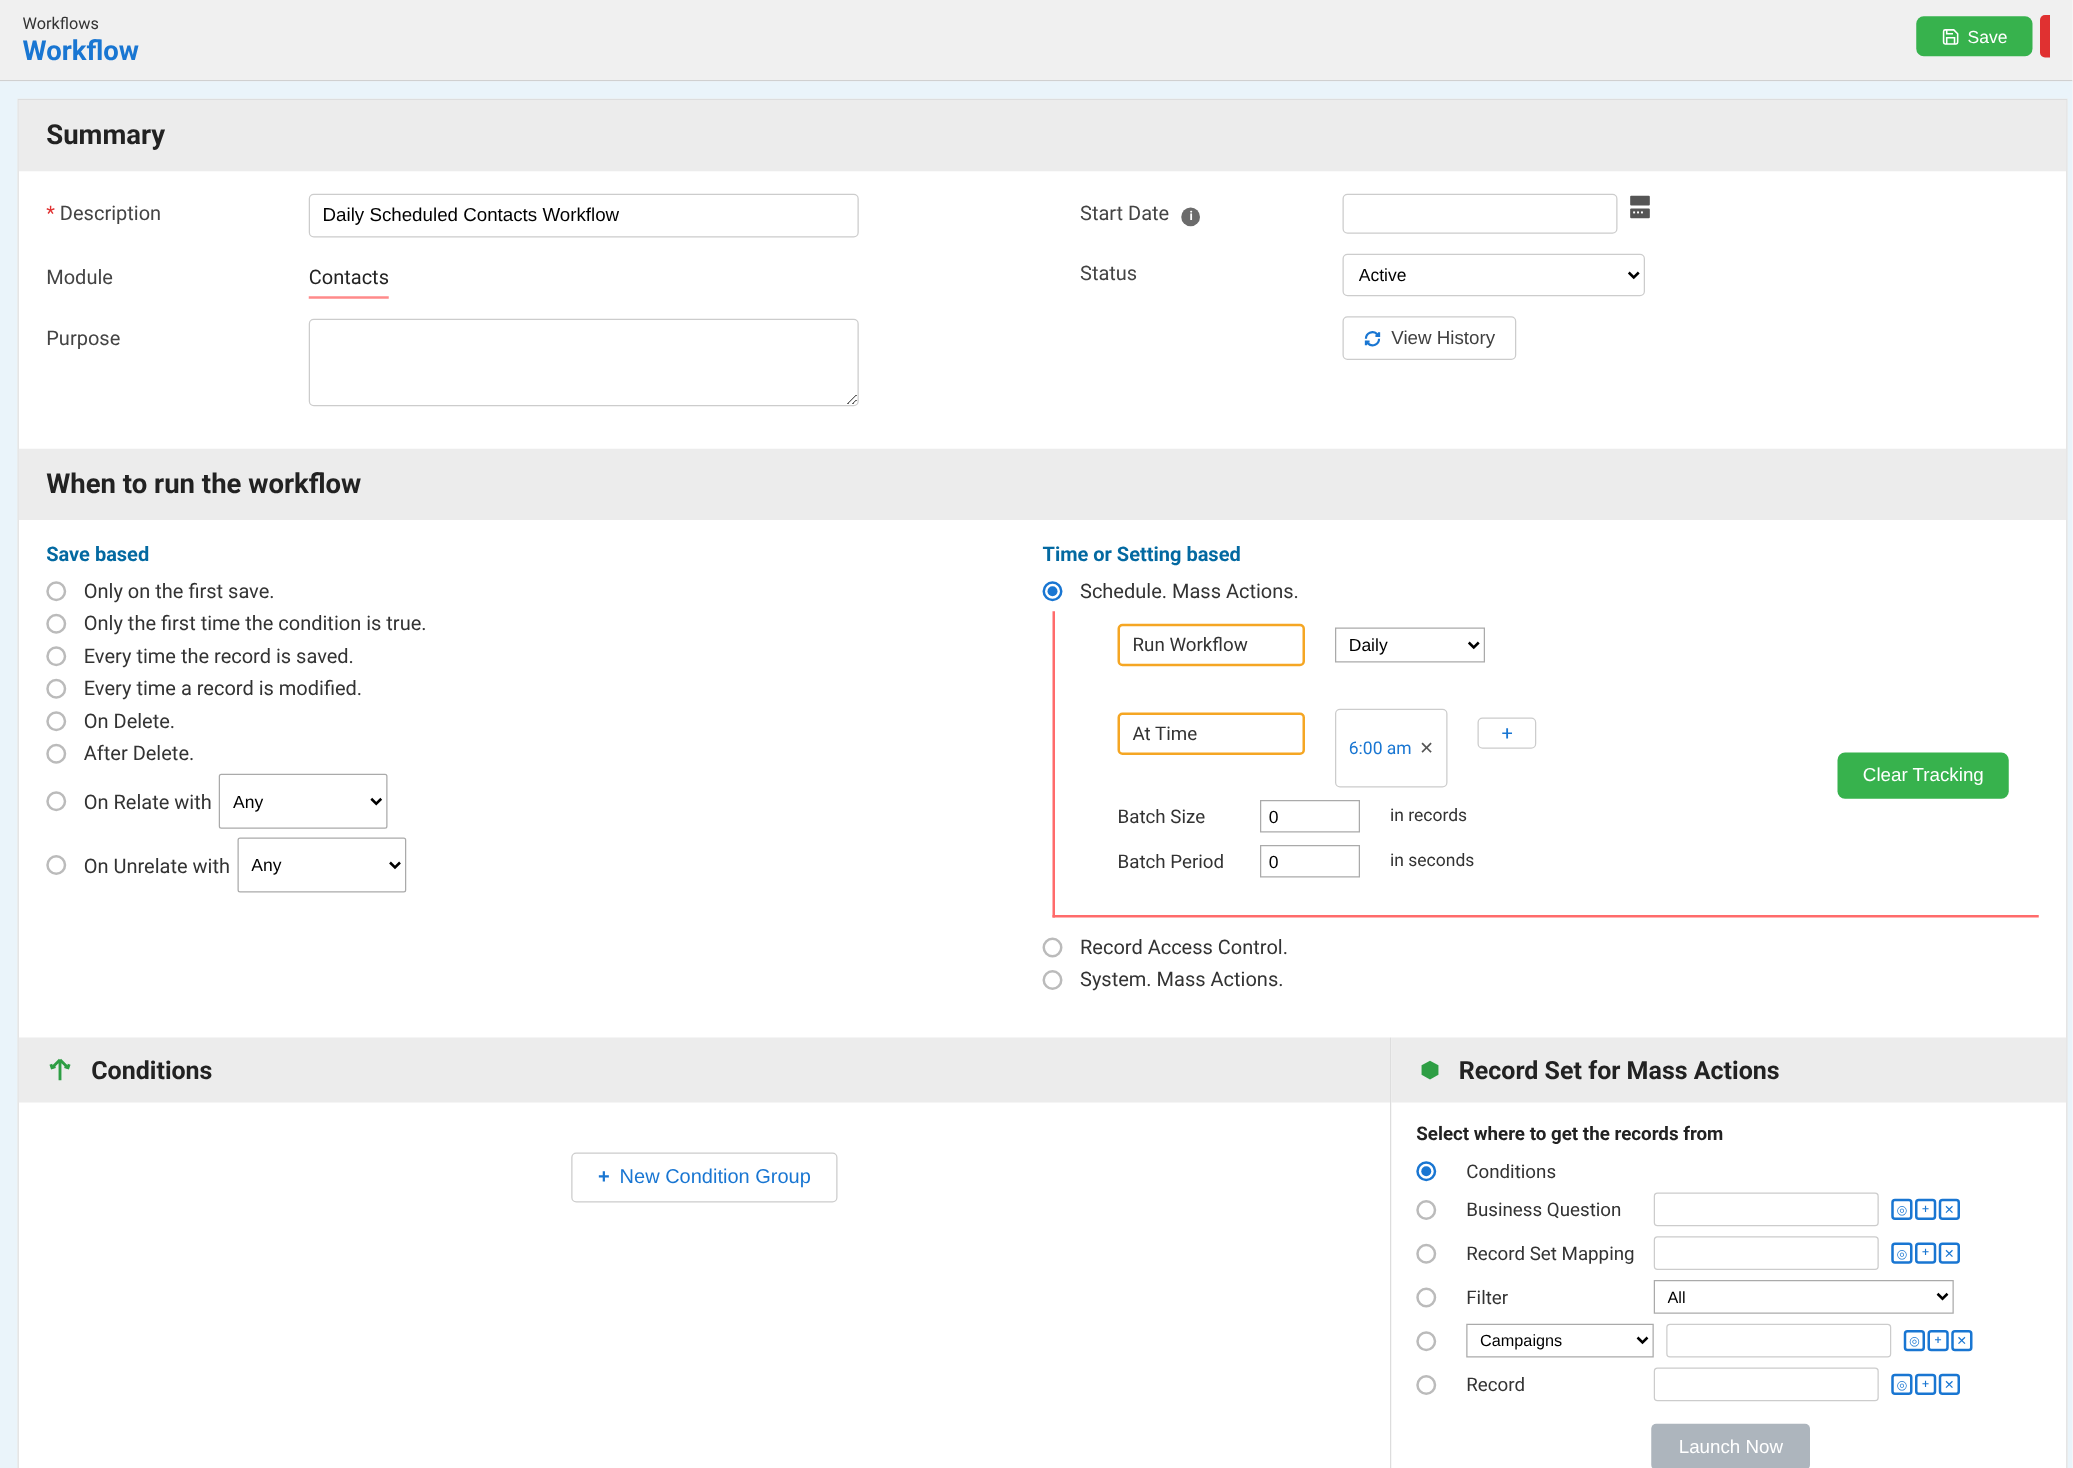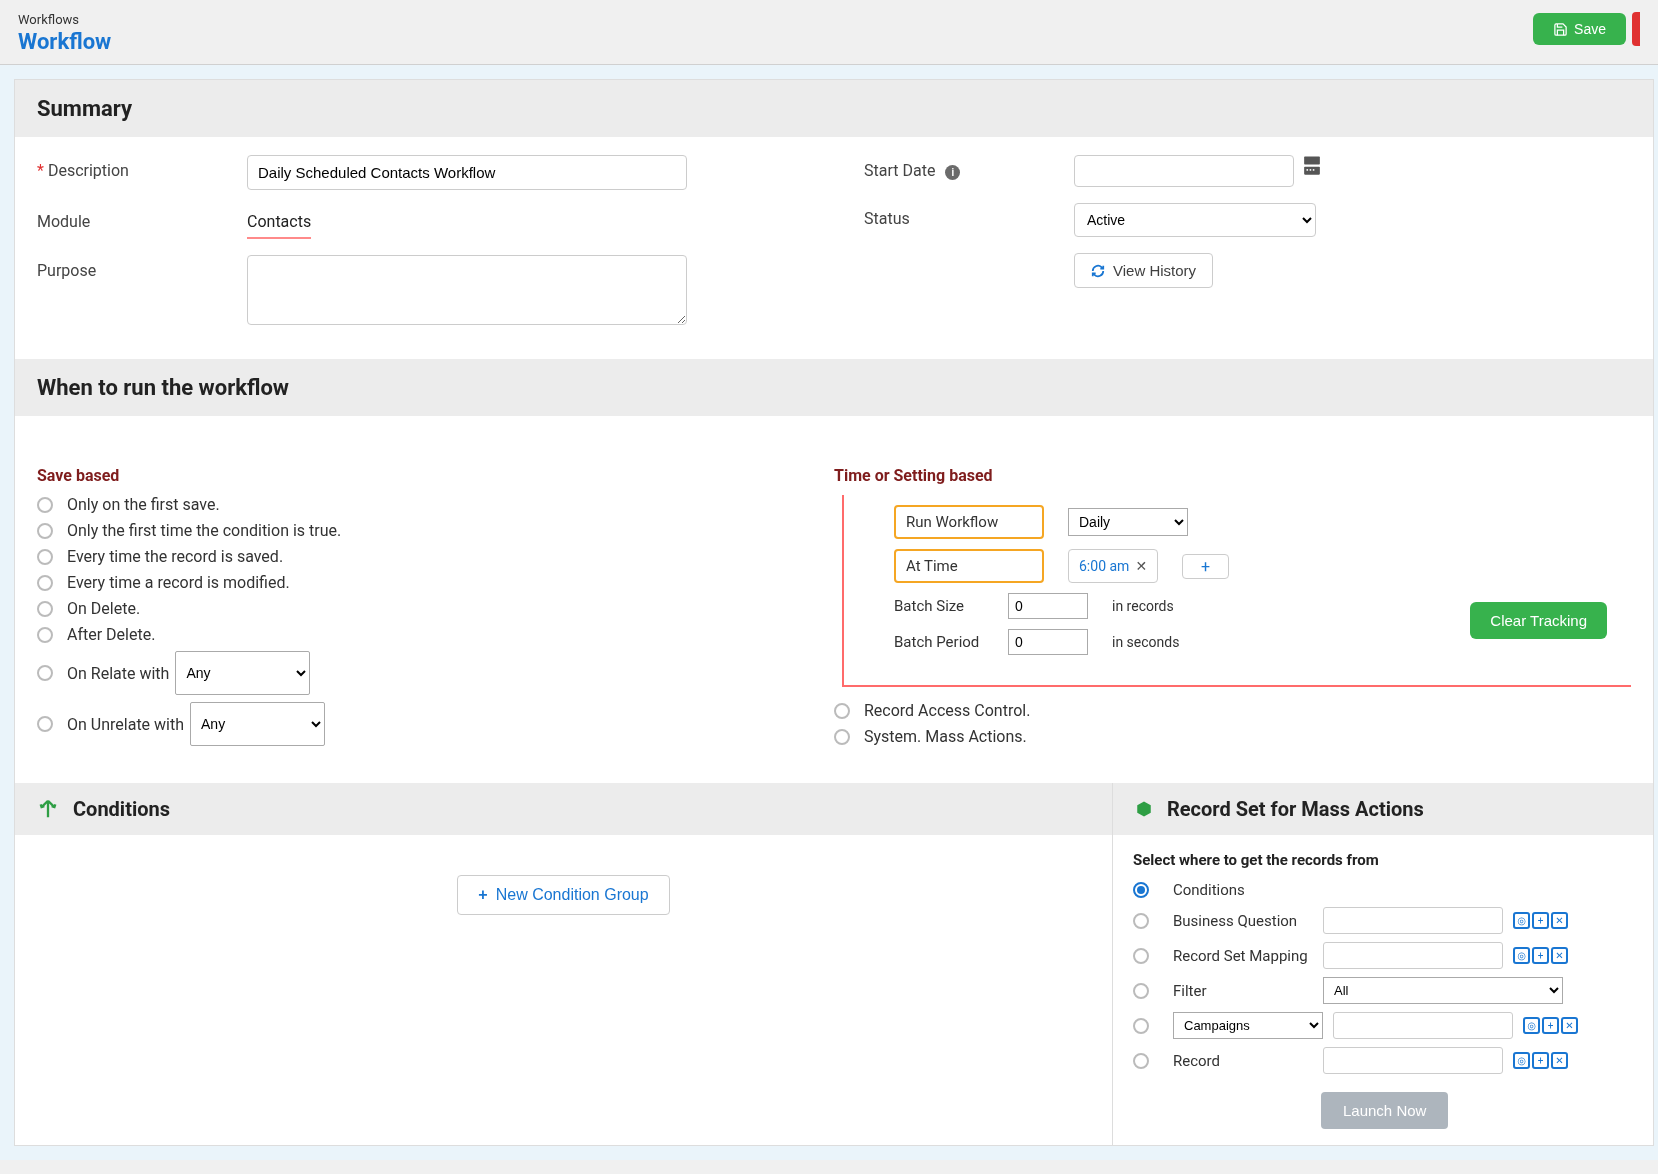--- a/index.html
+++ b/index.html
@@ -23,31 +23,31 @@
 .module-link { font-size: 16px; color: #222; padding: 6px 0; border-bottom: 2px solid #ff8a8a; display: inline-block; cursor: pointer; }
 .textarea-input { border: 1px solid #ccc; border-radius: 4px; padding: 8px; width: 440px; height: 70px; resize: both; }
 .date-input { border: 1px solid #ccc; border-radius: 4px; padding: 7px 10px; width: 220px; font-size: 14px; }
 .cal-icon-stack { color: #555; margin-left: 8px; }
 .select-input { border: 1px solid #ccc; border-radius: 4px; padding: 7px 8px; width: 242px; font-size: 14px; background: #fff; }
 .info-circle { display: inline-flex; width: 15px; height: 15px; border-radius: 50%; background: #6b6b6b; color: #fff; font-size: 10px; align-items: center; justify-content: center; margin-left: 6px; font-weight: bold; }
 .btn-outline-blue { border: 1px solid #ccc; border-radius: 4px; padding: 8px 16px; background: #fff; color: #404040; font-size: 15px; cursor: pointer; display: inline-flex; align-items: center; gap: 8px; }
 .run-section-body { padding: 18px 22px 30px 22px; display: flex; }
 .run-col-left { flex: 1; }
 .run-col-right { flex: 1; position: relative; }
-.run-subheading { font-size: 16px; font-weight: 700; color: #7f1d1d; margin-bottom: 10px; margin-top: 32px; }
+.run-subheading { font-size: 16px; font-weight: 700; color: #0369a1; margin-bottom: 10px; }
 .radio-row { display: flex; align-items: center; margin-bottom: 7px; font-size: 16px; color: #333; }
 .radio-circle { width: 16px; height: 16px; border: 2px solid #bbb; border-radius: 50%; margin-right: 14px; flex-shrink: 0; cursor: pointer; }
 .radio-circle.selected { border-color: #1976d2; display: flex; align-items: center; justify-content: center; }
 .radio-circle.selected::after { content: ""; width: 8px; height: 8px; background: #1976d2; border-radius: 50%; }
 .small-select { border: 1px solid #aaa; padding: 12px 6px; font-size: 14px; margin-left: 6px; background: #fff; border-radius: 2px; }
 .highlight-zone { border-left: 2px solid #ff6b6b; border-bottom: 2px solid #ff6b6b; margin-left: 8px; margin-top: 6px; padding: 10px 0 20px 50px; position: relative; }
 .orange-highlight-input { border: 2px solid #f5a623; border-radius: 4px; padding: 6px 10px; font-size: 15px; color: #333; background: #fff; width: 150px; display: inline-block; }
 .sched-row { display: flex; align-items: center; gap: 24px; margin-bottom: 10px; }
 .freq-select { border: 1px solid #aaa; padding: 4px 6px; font-size: 14px; width: 120px; background: #fff; }
-.time-chip { border: 1px solid #ccc; border-radius: 4px; padding: 8px 10px; font-size: 14px; color: #1976d2; display: inline-flex; align-items: center; gap: 6px; }
+.time-chip { border: 1px solid #ccc; border-radius: 4px; padding: 22px 10px; font-size: 14px; color: #1976d2; display: inline-flex; align-items: center; gap: 6px; margin-top: 24px; }
 .plus-pill { border: 1px solid #ccc; border-radius: 4px; padding: 2px 18px; color: #1976d2; font-size: 16px; cursor: pointer; background: #fff; }
 .num-input-sm { border: 1px solid #aaa; padding: 4px 6px; width: 80px; font-size: 14px; }
 .batch-label { font-size: 15px; color: #333; display: inline-block; width: 90px; }
 .clear-tracking-btn { background: #37b24d; color: #fff; border: none; padding: 10px 20px; border-radius: 6px; font-size: 15px; cursor: pointer; position: absolute; right: 24px; top: 168px; }
 .split-section { display: flex; }
 .conditions-col { flex: 1; border-right: 1px solid #ddd; }
 .recordset-col { flex: 0 0 540px; }
 .cond-header { background: #ececec; padding: 14px 22px; font-size: 20px; font-weight: 700; color: #222; display: flex; align-items: center; gap: 14px; }
 .tree-icon { color: #2e9e44; }
 .hex-icon { color: #2e9e44; }
@@ -184,20 +184,24 @@
         </div>
         <div class="radio-row">
           <span class="radio-circle"></span>
           <span>On Unrelate with</span>
           <select class="small-select" style="width:135px"><option>Any</option></select>
         </div>
       </div>
 
       <div class="run-col-right">
         <div class="run-subheading">Time or Setting based</div>
+        <div class="radio-row">
+            <span class="radio-circle selected"></span>
+            <span>Schedule. Mass Actions.</span>
+          </div>
 
         <div class="highlight-zone">
           <div class="sched-row">
             <span class="orange-highlight-input">Run Workflow</span>
             <select class="freq-select"><option>Daily</option></select>
           </div>
           <div class="sched-row">
             <span class="orange-highlight-input">At Time</span>
             <span class="time-chip">
               <span>6:00 am</span>

